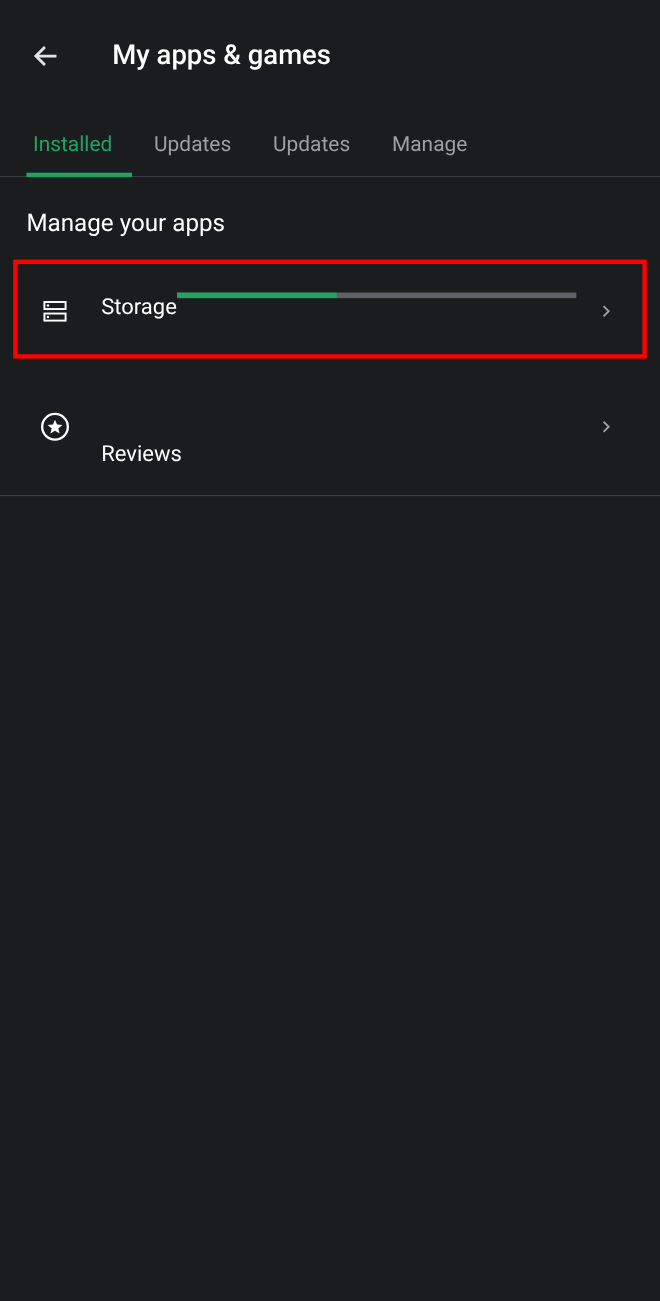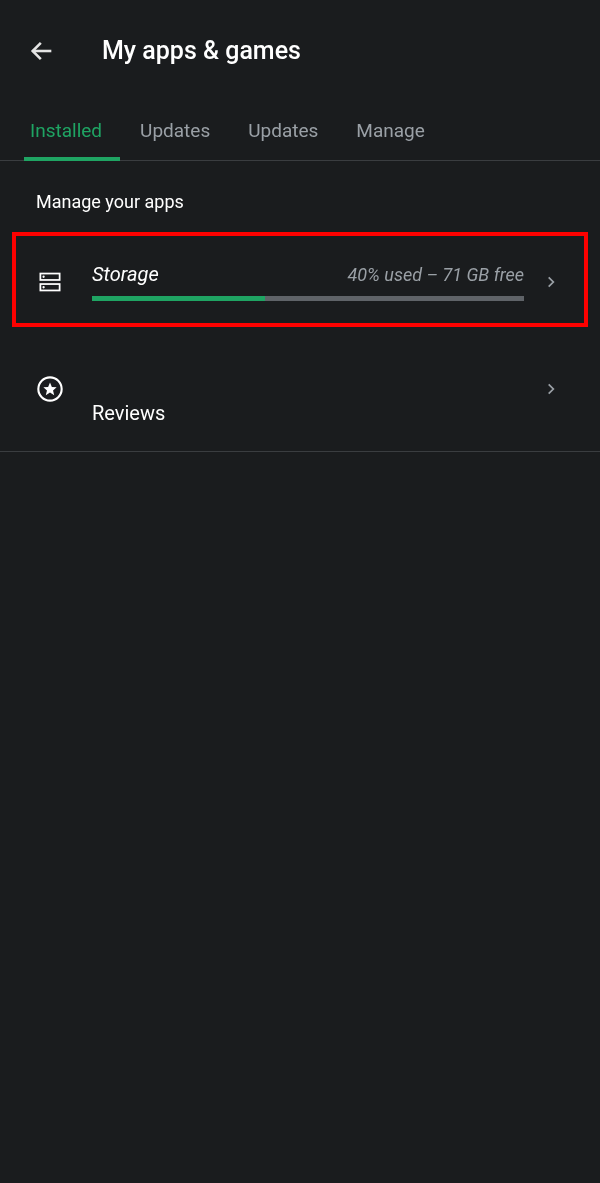--- a/index.html
+++ b/index.html
@@ -52,22 +52,22 @@
     .tab.active::after {
       content: '';
       position: absolute;
       left: -6px;
       right: -18px;
       bottom: -1px;
       height: 4px;
       background: #1fa463;
     }
     .section-header {
-      padding: 30px 36px 20px 36px;
-      font-size: 18px;
+      padding: 30px 36px 20px 24px;
+      font-size: 22px;
       color: #ffffff;
       font-weight: 400;
     }
     .highlight-box {
       border: 4px solid #fd0100;
       margin: 0 12px;
     }
     .list-item {
       display: flex;
       align-items: center;
@@ -82,22 +82,20 @@
       height: 28px;
       margin-right: 28px;
       flex-shrink: 0;
       display: flex;
       align-items: center;
       justify-content: center;
     }
     .item-content {
       flex: 1;
       display: flex;
-      flex-direction: column;
-      font-style: italic;
     }
     .item-top {
       display: flex;
       justify-content: space-between;
       align-items: center;
       margin-bottom: 10px;
     }
     .item-title {
       font-size: 20px;
       color: #ffffff;
@@ -173,21 +171,20 @@
         <rect x="4.5" y="5.5" width="15" height="4" fill="#1a1c1e"></rect>
         <circle cx="6.5" cy="7.5" r="1" fill="#ffffff"></circle>
         <rect x="3" y="13" width="18" height="7" rx="0"></rect>
         <rect x="4.5" y="14.5" width="15" height="4" fill="#1a1c1e"></rect>
         <circle cx="6.5" cy="16.5" r="1" fill="#ffffff"></circle>
       </svg>
     </div>
     <div class="item-content">
       <div class="item-top">
         <span class="item-title">Storage</span>
-        <span class="item-subtitle">40% used – 71 GB free</span>
       </div>
       <div class="progress-bar">
         <div class="progress-fill"></div>
       </div>
     </div>
     <div class="chevron">
       <svg viewBox="0 0 24 24" width="14" height="14" fill="none" stroke="currentColor" stroke-width="3">
         <polyline points="8 4 16 12 8 20"></polyline>
       </svg>
     </div>

